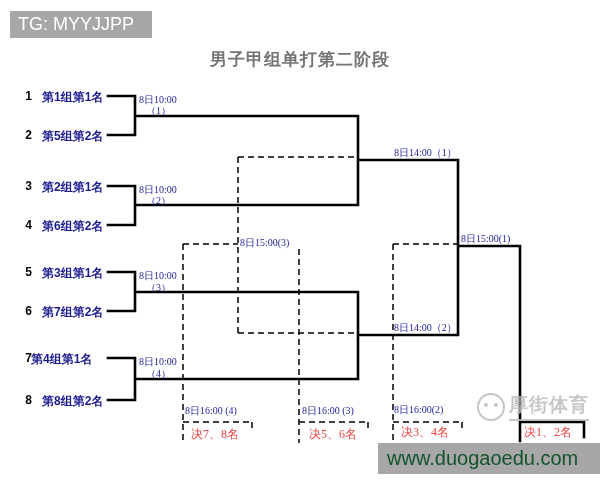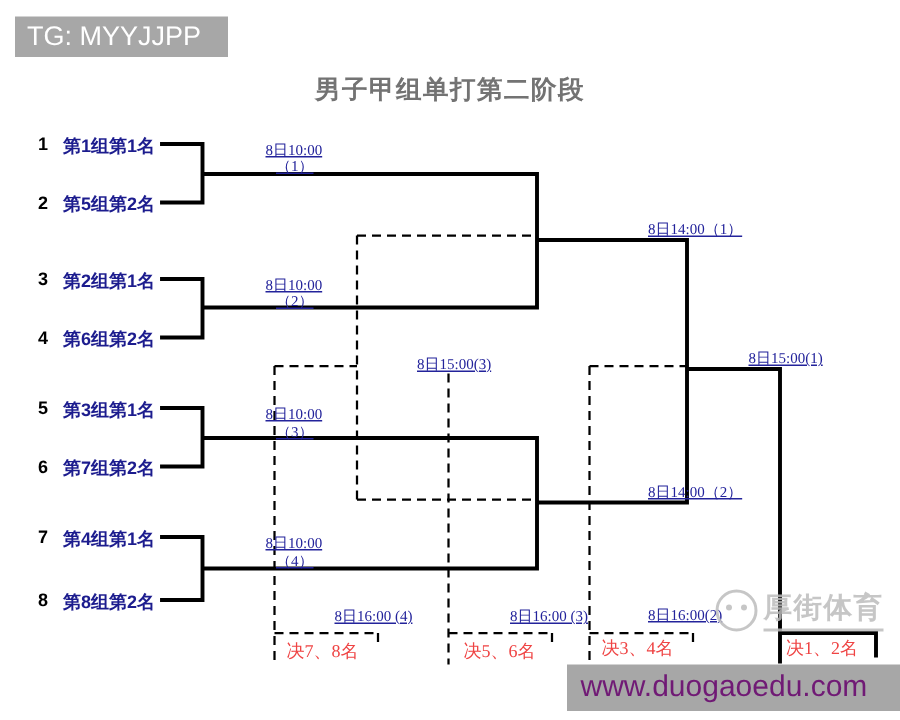--- a/index.html
+++ b/index.html
@@ -2,30 +2,30 @@
 <html style="--link: #23239b; --navy: #1c1c8e; --bar: #a7a7a7; --wm: #bdbdbd;"><head>
 <meta charset="utf-8">
 <style>
   html,body{margin:0;padding:0;background:#fff;}
   #stage{position:relative;width:600px;height:480px;background:#fff;overflow:hidden;
          font-family:"Liberation Sans",sans-serif;padding-left:32px;}
   
   .tagbar{position:absolute;left:10px;top:11px;width:142px;height:27px;background:var(--bar);
           color:#fff;font:18px/27px "Liberation Sans",sans-serif;padding-left:8px;box-sizing:border-box;}
   .footbar{position:absolute;left:378px;top:443px;width:222px;height:31px;background:var(--bar);
-           color:#701a75;font:20px/30px "Liberation Sans",sans-serif;padding-left:9px;box-sizing:border-box;}
+           color:#14532d;font:20px/30px "Liberation Sans",sans-serif;padding-left:9px;box-sizing:border-box;}
   .title{position:absolute;left:150px;top:48px;width:300px;text-align:center;
          font:bold 17px "Liberation Serif",serif;color:#737373;letter-spacing:1px;}
   
   #lines{position:absolute;left:0;top:0;}
   
   .seed{position:absolute;width:14px;text-align:right;font:bold 12px "Liberation Sans",sans-serif;color:#000;}
   .ename{position:absolute;font:bold 12px "Liberation Sans",sans-serif;color:var(--navy);white-space:nowrap;}
   .lbl{position:absolute;font:10px "Liberation Serif",serif;color:var(--link);white-space:nowrap;}
-  .link{text-decoration:underline;cursor:pointer;margin-left:38px;}
+  .link{cursor:pointer;}
   .place{position:absolute;font:12px "Liberation Serif",serif;color:#ef4444;white-space:nowrap;}
   
   .wm{position:absolute;left:477px;top:392px;display:flex;align-items:center;opacity:.85;text-align:center;}
   .wm-icon{width:24px;height:24px;border:2px solid var(--wm);border-radius:50%;position:relative;margin-right:4px;}
   .wm-icon i{position:absolute;width:4px;height:4px;background:var(--wm);border-radius:50%;top:8px;}
   .wm-icon i.l{left:5px;} .wm-icon i.r{right:5px;}
   .wm-text{font:bold 19px "Liberation Serif",serif;color:var(--wm);border-bottom:2px solid var(--wm);
            padding-bottom:1px;letter-spacing:1px;}
 </style>
 </head>
@@ -60,21 +60,21 @@
   <span class="ename" style="left:42px;top:128px">第5组第2名</span>
   <span class="seed" style="left:18px;top:179px">3</span>
   <span class="ename" style="left:42px;top:179px">第2组第1名</span>
   <span class="seed" style="left:18px;top:218px">4</span>
   <span class="ename" style="left:42px;top:218px">第6组第2名</span>
   <span class="seed" style="left:18px;top:265px">5</span>
   <span class="ename" style="left:42px;top:265px">第3组第1名</span>
   <span class="seed" style="left:18px;top:304px">6</span>
   <span class="ename" style="left:42px;top:304px">第7组第2名</span>
   <span class="seed" style="left:18px;top:351px">7</span>
-  <span class="ename" style="left:42px;top:351px">第4组第1名</span>
+  <span class="ename" style="left:31px;top:351px">第4组第1名</span>
   <span class="seed" style="left:18px;top:393px">8</span>
   <span class="ename" style="left:42px;top:393px">第8组第2名</span>
 
   <span class="lbl link" style="left:139px;top:93px">8日10:00</span>
   <span class="lbl link" style="left:146px;top:104px">（1）</span>
   <span class="lbl link" style="left:139px;top:183px">8日10:00</span>
   <span class="lbl link" style="left:146px;top:194px">（2）</span>
   <span class="lbl link" style="left:139px;top:269px">8日10:00</span>
   <span class="lbl link" style="left:146px;top:281px">（3）</span>
   <span class="lbl link" style="left:139px;top:355px">8日10:00</span>

